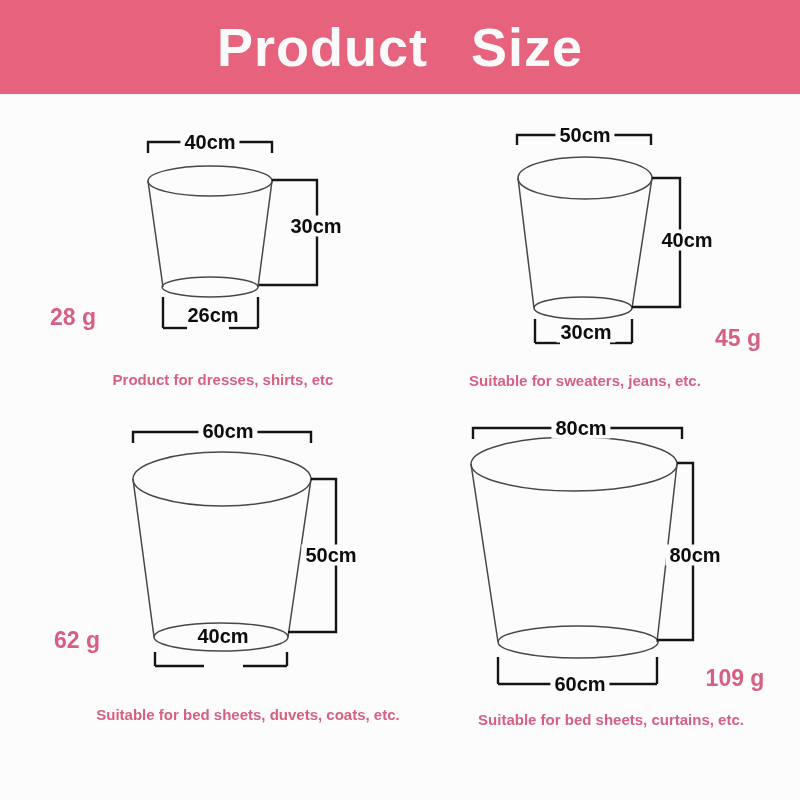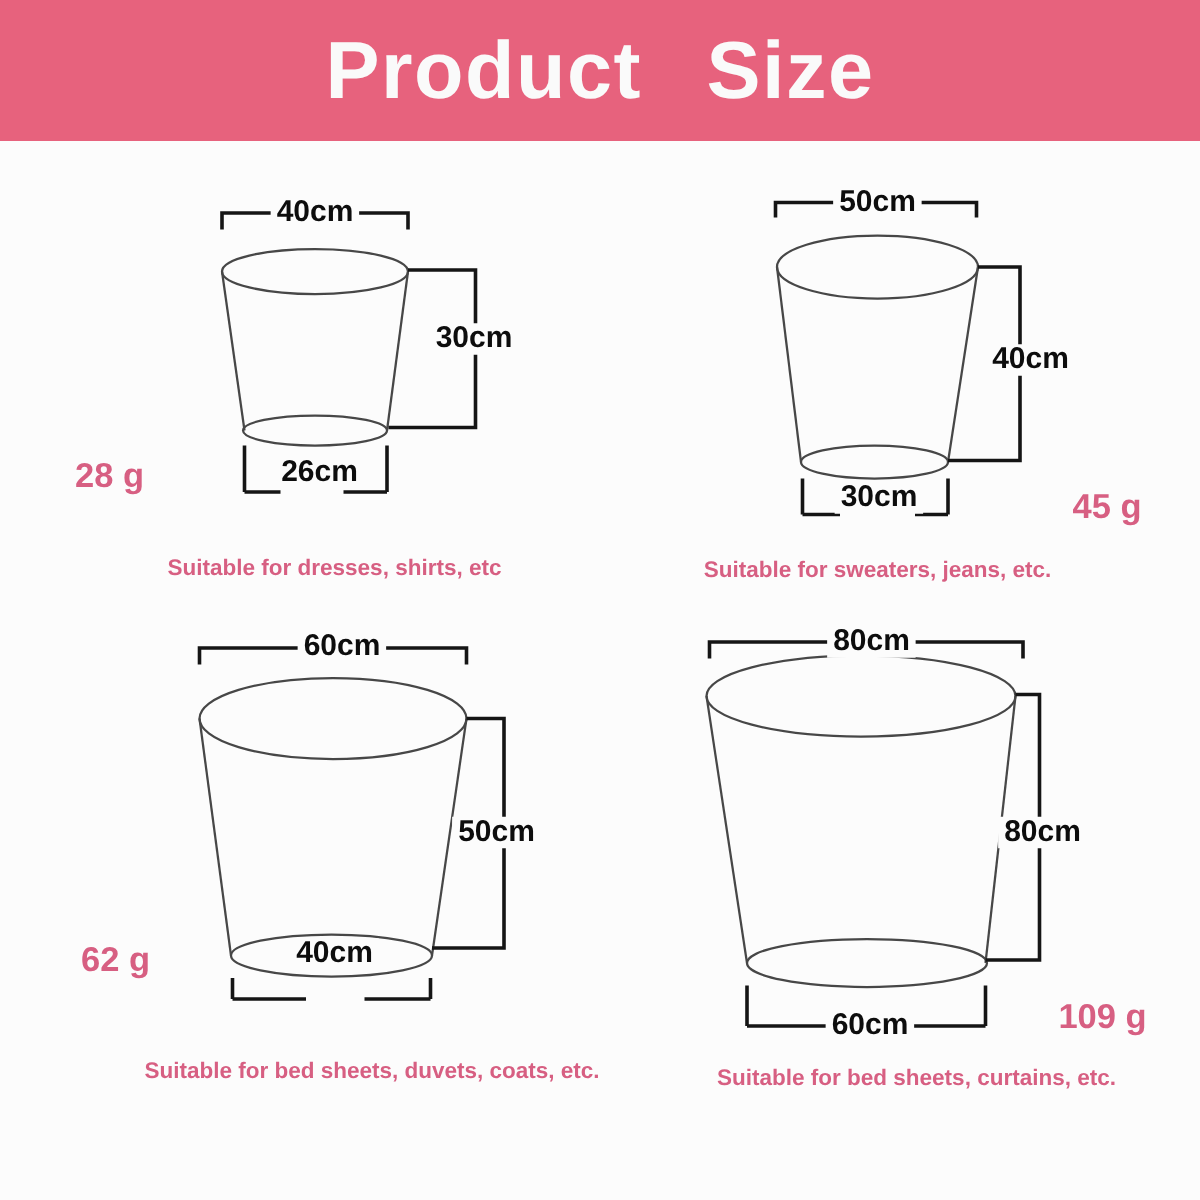--- a/index.html
+++ b/index.html
@@ -78,21 +78,21 @@
         <line x1="63" y1="177" x2="63" y2="208"></line>
         <line x1="158" y1="177" x2="158" y2="208"></line>
         <line x1="63" y1="208" x2="87" y2="208"></line>
         <line x1="129" y1="208" x2="158" y2="208"></line>
       </g>
     </svg>
     <span class="dim-label" style="left:210px; top:142px;">40cm</span>
     <span class="dim-label" style="left:316px; top:226px;">30cm</span>
     <span class="dim-label" style="left:213px; top:315px;">26cm</span>
     <span class="weight-label" style="left:73px; top:317px;">28 g</span>
-    <span class="desc-label" style="left:223px; top:379px;">Suitable for dresses, shirts, etc</span>
+    <span class="desc-label" style="left:223px; top:379px;">Product for dresses, shirts, etc</span>
   </div>
 
   <div>
     <svg class="bag" style="left:460px; top:120px;" width="300" height="230" viewBox="0 0 300 230">
       <g class="outline">
         <ellipse cx="125" cy="58" rx="67" ry="21"></ellipse>
         <ellipse cx="123" cy="188" rx="49" ry="11"></ellipse>
         <line x1="58" y1="58" x2="74" y2="188"></line>
         <line x1="192" y1="58" x2="172" y2="188"></line>
       </g>

